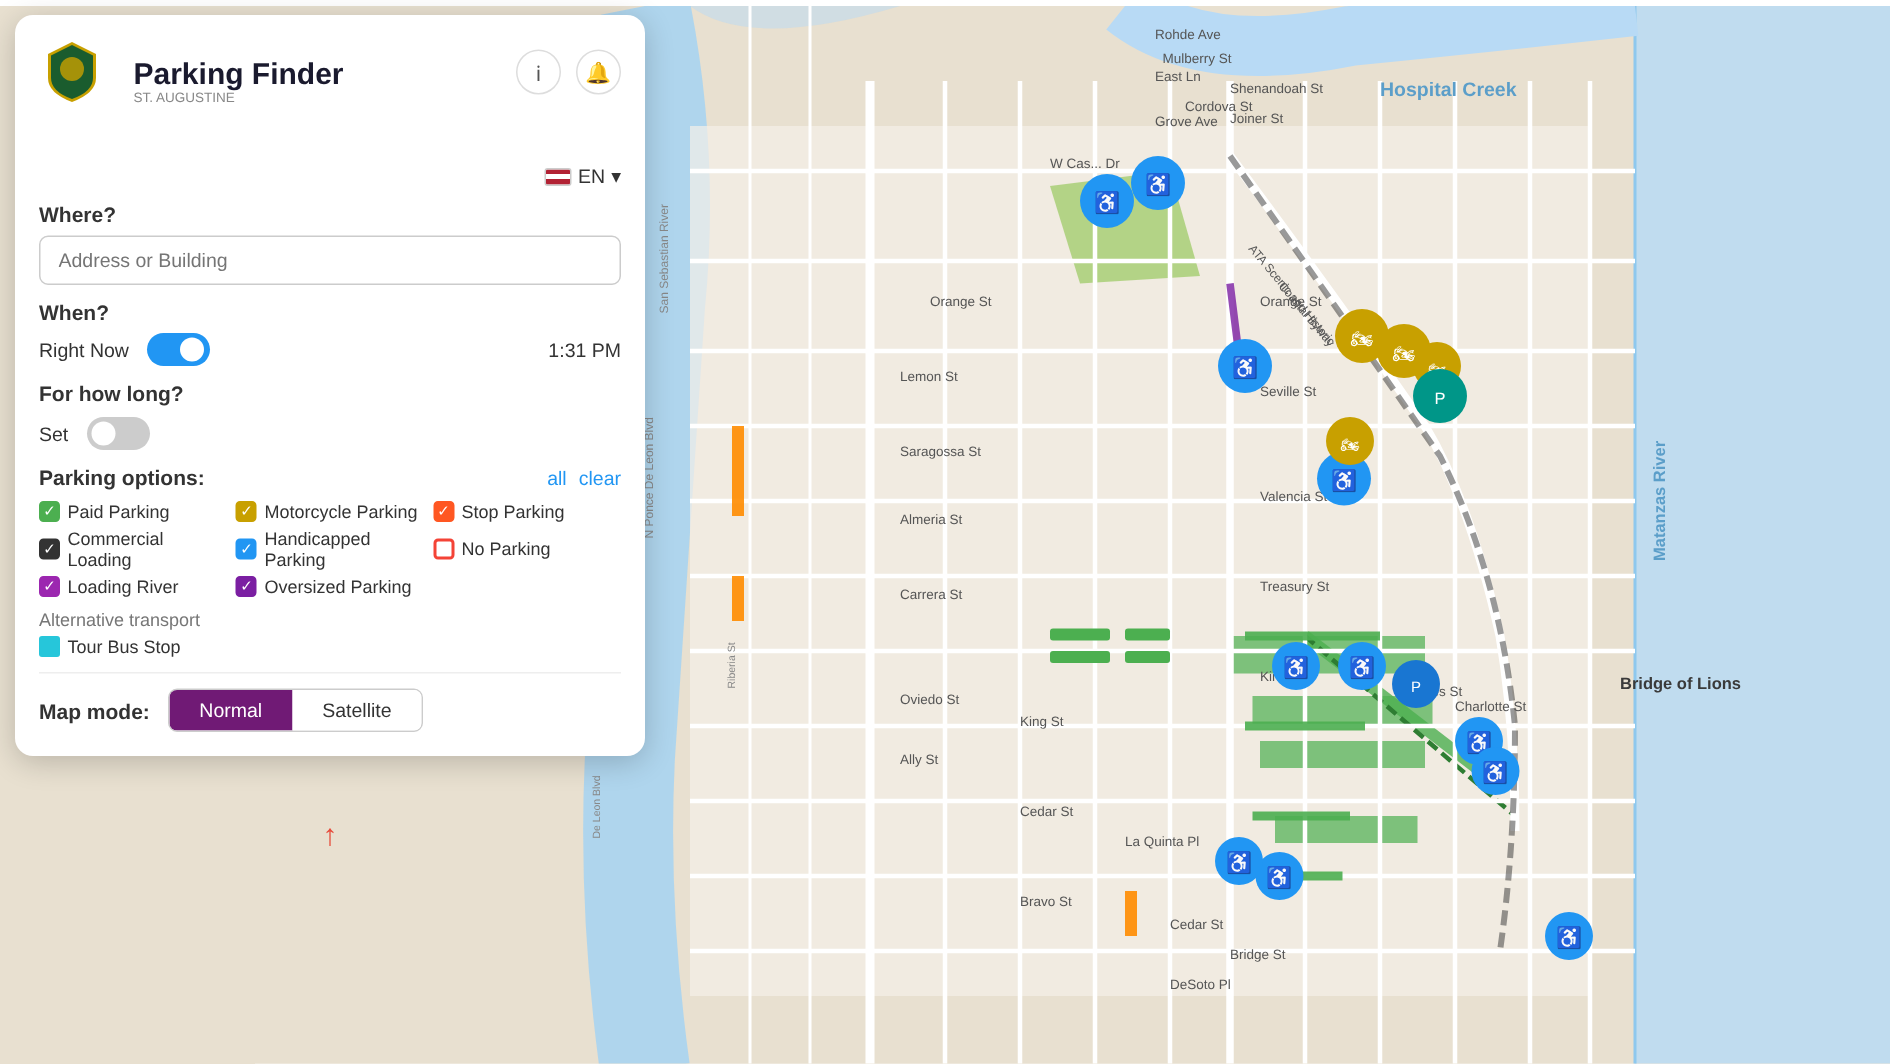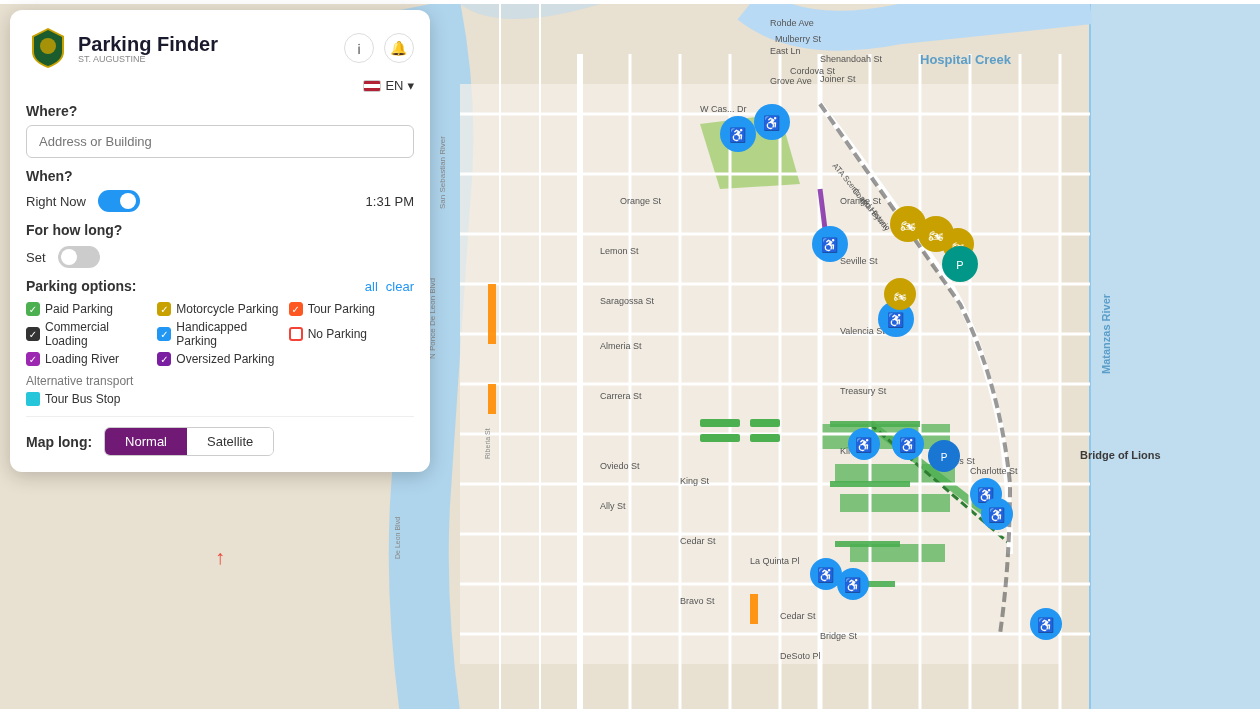--- a/index.html
+++ b/index.html
@@ -19,22 +19,22 @@
 
     .panel-header {
       display: flex;
       align-items: center;
       justify-content: space-between;
       margin-bottom: 8px;
     }
 
     .header-left {
       display: flex;
-      align-items: center;
-      gap: 8px;
+      align-items: flex-end;
+      gap: 19px;
     }
 
     .logo-shield {
       width: 44px;
       height: 44px;
       position: relative;
     }
 
     .app-title {
       font-size: 20px;
@@ -62,21 +62,21 @@
       cursor: pointer;
       font-size: 14px;
       background: white;
       color: #555;
     }
 
     .lang-btn {
       display: flex; align-items: center; gap: 4px;
       font-size: 13px; color: #333;
       cursor: pointer;
-      border: none; background: none;
+      border: none; background: none; margin-top: 32px;
     }
 
     .flag-icon {
       width: 18px; height: 12px;
       background: linear-gradient(to bottom, #b22234 33%, white 33%, white 66%, #b22234 66%);
       border-radius: 2px;
       border: 1px solid #ccc;
     }
 
     .section-label {
@@ -526,21 +526,21 @@
     <div class="option-item">
       <div class="checkbox green checked">✓</div>
       <span>Paid Parking</span>
     </div>
     <div class="option-item">
       <div class="checkbox gold checked">✓</div>
       <span>Motorcycle Parking</span>
     </div>
     <div class="option-item">
       <div class="checkbox orange checked">✓</div>
-      <span>Tour Parking</span>
+      <span>Stop Parking</span>
     </div>
 
     <div class="option-item">
       <div class="checkbox dark checked">✓</div>
       <span>Commercial Loading</span>
     </div>
     <div class="option-item">
       <div class="checkbox blue checked">✓</div>
       <span>Handicapped Parking</span>
     </div>
@@ -563,21 +563,21 @@
   <div class="alt-options-row">
     <div class="option-item">
       <div class="tour-bus-badge"></div>
       <span>Tour Bus Stop</span>
     </div>
   </div>
 
   <hr class="divider">
 
   <div class="map-mode-row">
-    <span class="map-mode-label">Map long:</span>
+    <span class="map-mode-label">Map mode:</span>
     <div class="mode-buttons">
       <button class="mode-btn active">Normal</button>
       <button class="mode-btn inactive">Satellite</button>
     </div>
   </div>
 </div>
 
 <div class="up-arrow">↑</div>
 
 </body></html>

